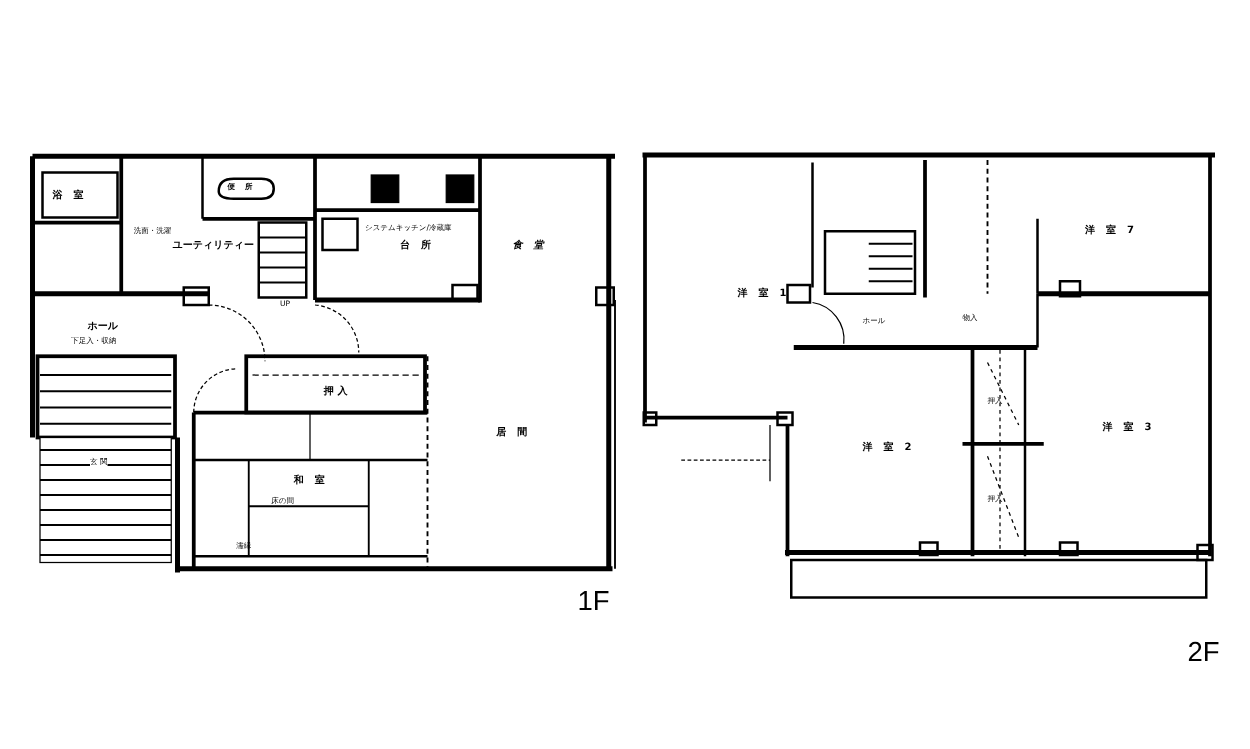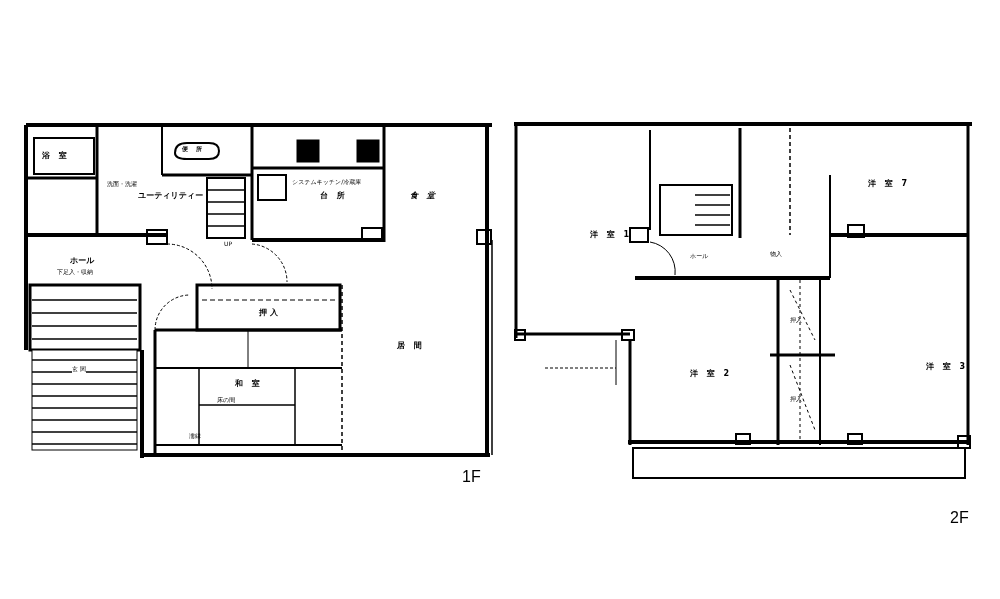--- a/index.html
+++ b/index.html
@@ -1,21 +1,21 @@
 <!DOCTYPE html>
 <html><head>
 <meta charset="utf-8">
 <style>
   html,body{margin:0;padding:0;background:#fff;}
   body{width:1000px;height:599px;position:relative;overflow:hidden;font-family:"DejaVu Sans",sans-serif;}
   .plan{position:absolute;}
   svg{position:absolute;left:0;top:0;}
   .lbl{position:absolute;font-size:8px;font-weight:bold;color:#000;white-space:nowrap;letter-spacing:3px;}
   .sub{position:absolute;font-size:6px;color:#000;white-space:nowrap;}
-  .floor{position:absolute;font-family:"Liberation Sans",sans-serif;font-size:16px;color:#000;}
+  .floor{position:absolute;font-family:"Liberation Sans",sans-serif;font-size:22px;color:#000;}
 </style>
 </head>
 <body>
 
 <div class="plan" style="left:12px;top:0;width:500px;height:431px;">
   <svg width="500" height="599">
     <g stroke="#000" fill="none">
 
       <line x1="14" y1="125" x2="480" y2="125" stroke-width="4"></line>
       <line x1="14" y1="125" x2="14" y2="350" stroke-width="4"></line>
@@ -150,22 +150,22 @@
 
       <line x1="628" y1="442" x2="968" y2="442" stroke-width="4"></line>
       <rect x="736" y="434" width="14" height="10" stroke-width="2"></rect>
       <rect x="848" y="434" width="14" height="10" stroke-width="2"></rect>
       <rect x="958" y="436" width="12" height="12" stroke-width="2"></rect>
 
       <rect x="633" y="448" width="332" height="30" stroke-width="2"></rect>
     </g>
   </svg>
   <span class="lbl" style="left:565px;top:229px;margin-left:25px;">洋 室 1</span>
-  <span class="lbl" style="left:690px;top:368px;">洋 室 2</span>
-  <span class="lbl" style="left:882px;top:361px;margin-left:44px;">洋 室 3</span>
+  <span class="lbl" style="left:690px;top:352px;">洋 室 2</span>
+  <span class="lbl" style="left:882px;top:336px;">洋 室 3</span>
   <span class="lbl" style="left:868px;top:178px;">洋 室 7</span>
   <span class="sub" style="left:690px;top:252px;">ホール</span>
   <span class="sub" style="left:790px;top:316px;">押入</span>
   <span class="sub" style="left:790px;top:395px;">押入</span>
   <span class="sub" style="left:770px;top:250px;">物入</span>
   <span class="sub" style="left:770px;top:460px;color:#fff;">バルコニー</span>
   <span class="floor" style="left:950px;top:509px;">2F</span>
 </div>
 
 </body></html>

